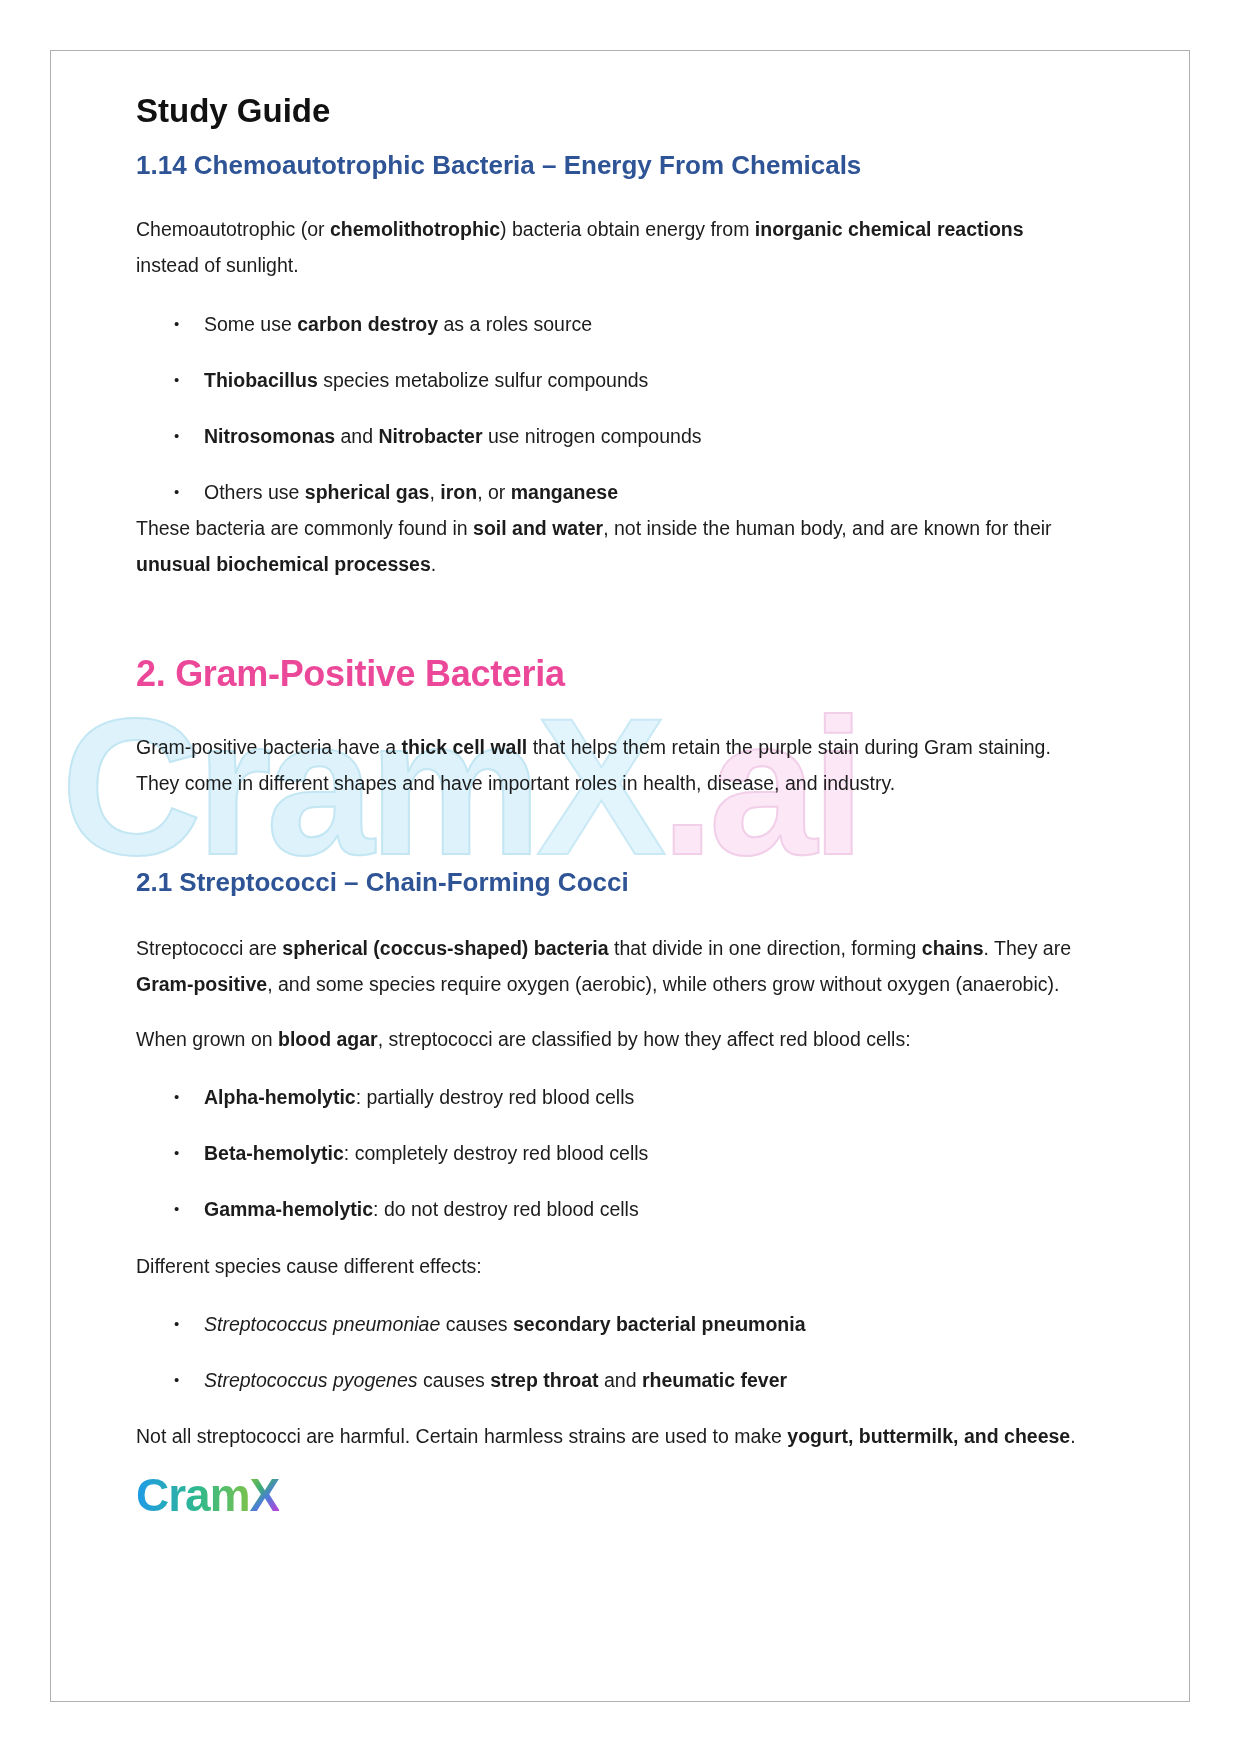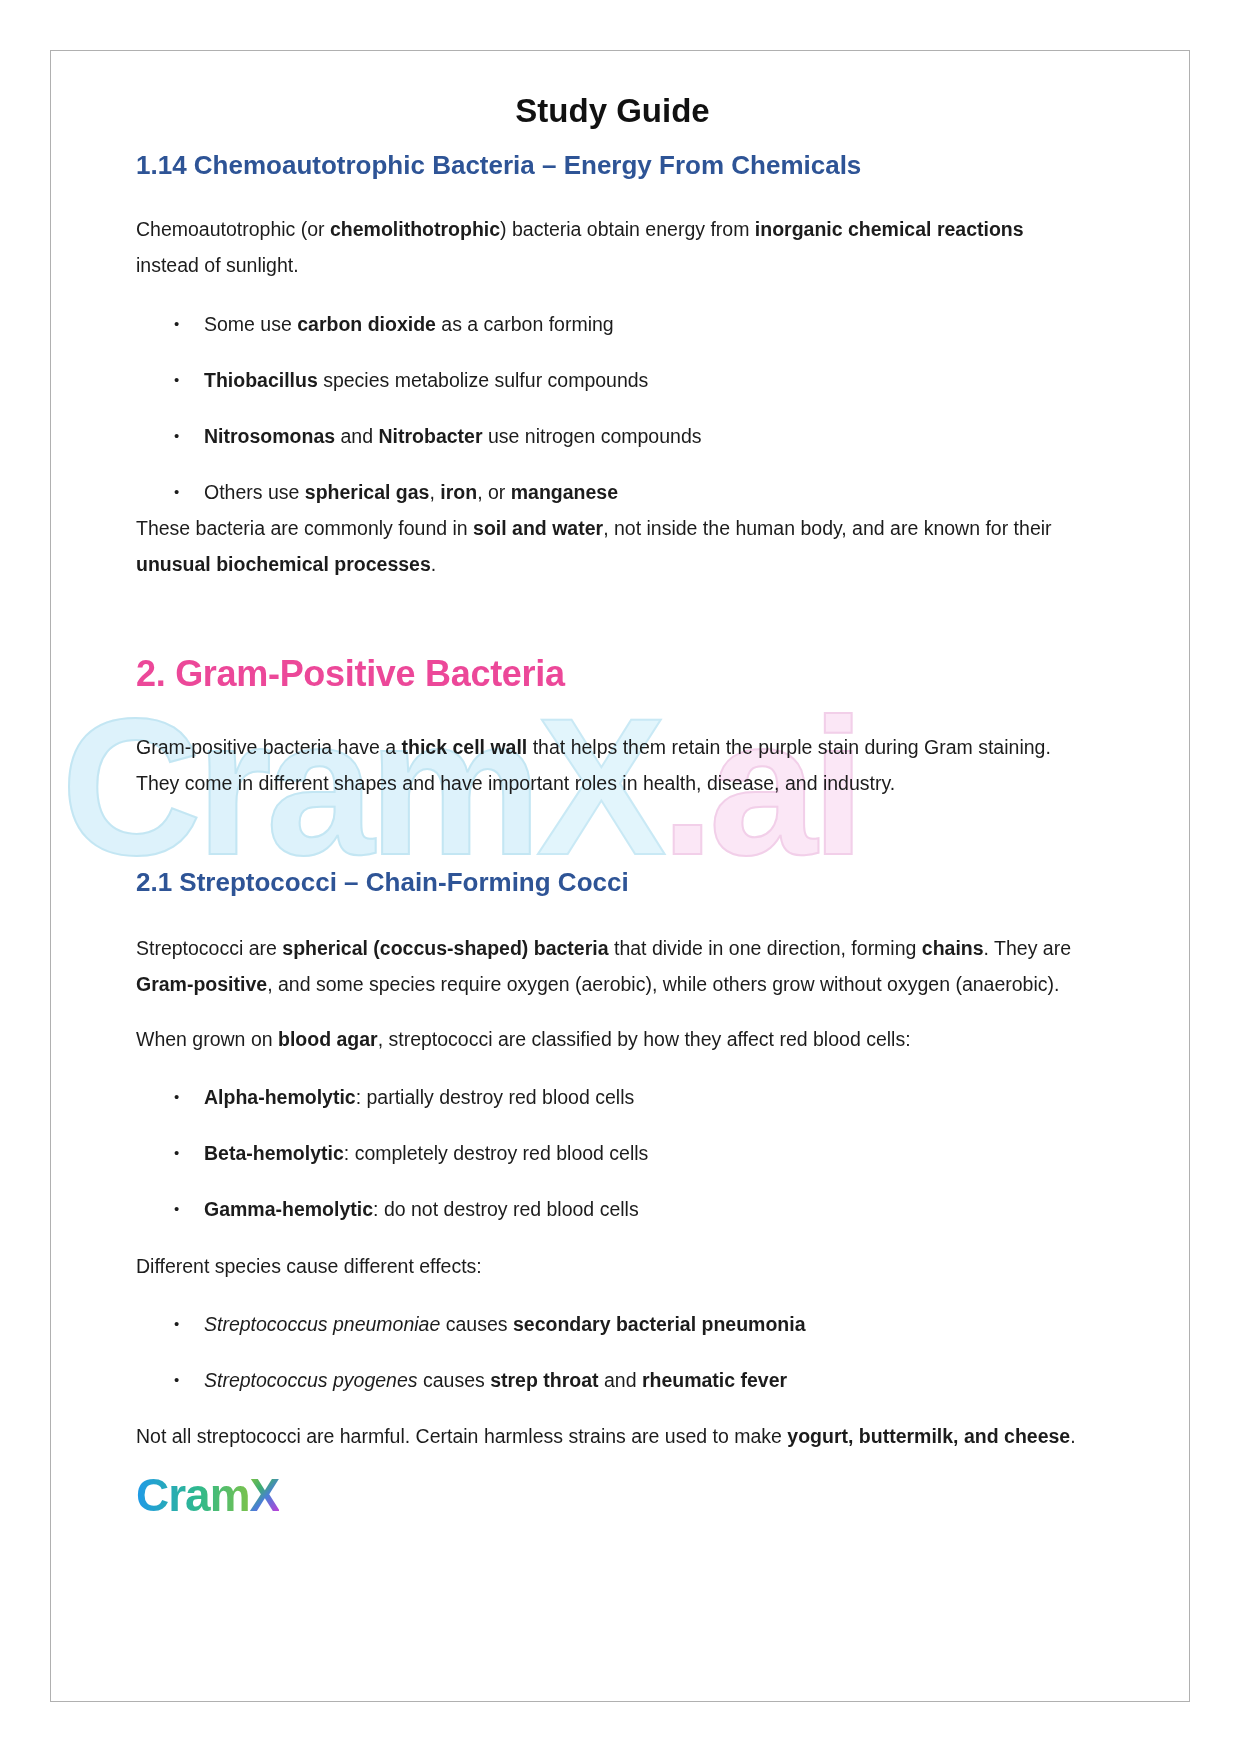--- a/index.html
+++ b/index.html
@@ -16,21 +16,21 @@
   .watermark{
     position:absolute;left:10px;top:638px;z-index:0;
     font-size:195px;font-weight:700;letter-spacing:-0.03em;line-height:1;
     white-space:nowrap;user-select:none;pointer-events:none;
   }
   .wm-cram{color:#ddf2fb;-webkit-text-stroke:2px #c3e6f3;}
   .wm-x{color:#e2f5fc;-webkit-text-stroke:2px #c9e9f5;}
   .wm-ai{color:#fbe7f6;-webkit-text-stroke:2px #f2cfe9;}
   .content{position:relative;z-index:1;padding:0 100px 0 85px;}
   .doc-title{
-    margin:38px 0 0;text-align:center;
+    margin:38px 0 0;text-align:left;
     font-size:33px;font-weight:700;line-height:44px;color:#111111;
   }
   .h-sub{
     color:#2e5496;font-size:26px;font-weight:700;line-height:36px;margin:14px 0 0;
   }
   .h-major{
     color:#ec4899;font-size:36px;font-weight:700;line-height:44px;
     letter-spacing:-0.3px;margin:70px 0 0;
   }
   p{font-size:19.5px;line-height:36px;margin:0;}
@@ -81,21 +81,21 @@
 
   <div class="content">
 
     <div class="doc-title">Study Guide</div>
 
     <h2 class="h-sub">1.14 Chemoautotrophic Bacteria – Energy From Chemicals</h2>
 
     <p class="mt-p1"><span>Chemoautotrophic (or </span><span class="b">chemolithotrophic</span><span>) bacteria obtain energy from </span><span class="b">inorganic chemical reactions</span><span> instead of sunlight.</span></p>
 
     <ul class="doc-list">
-      <li><span>Some use </span><span class="b">carbon dioxide</span><span> as a carbon forming</span></li>
+      <li><span>Some use </span><span class="b">carbon destroy</span><span> as a roles source</span></li>
       <li><span class="b">Thiobacillus</span><span> species metabolize sulfur compounds</span></li>
       <li><span class="b">Nitrosomonas</span><span> and </span><span class="b">Nitrobacter</span><span> use nitrogen compounds</span></li>
       <li><span>Others use </span><span class="b">spherical gas</span><span>, </span><span class="b">iron</span><span>, or </span><span class="b">manganese</span></li>
     </ul>
 
     <p class="mt-outro"><span>These bacteria are commonly found in </span><span class="b">soil and water</span><span>, not inside the human body, and are known for their </span><span class="b">unusual biochemical processes</span><span>.</span></p>
 
     <h1 class="h-major">2. Gram-Positive Bacteria</h1>
 
     <p class="mt-s2p"><span>Gram-positive bacteria have a </span><span class="b">thick cell wall</span><span> that helps them retain the purple stain during Gram staining. They come in different shapes and have important roles in health, disease, and industry.</span></p>

